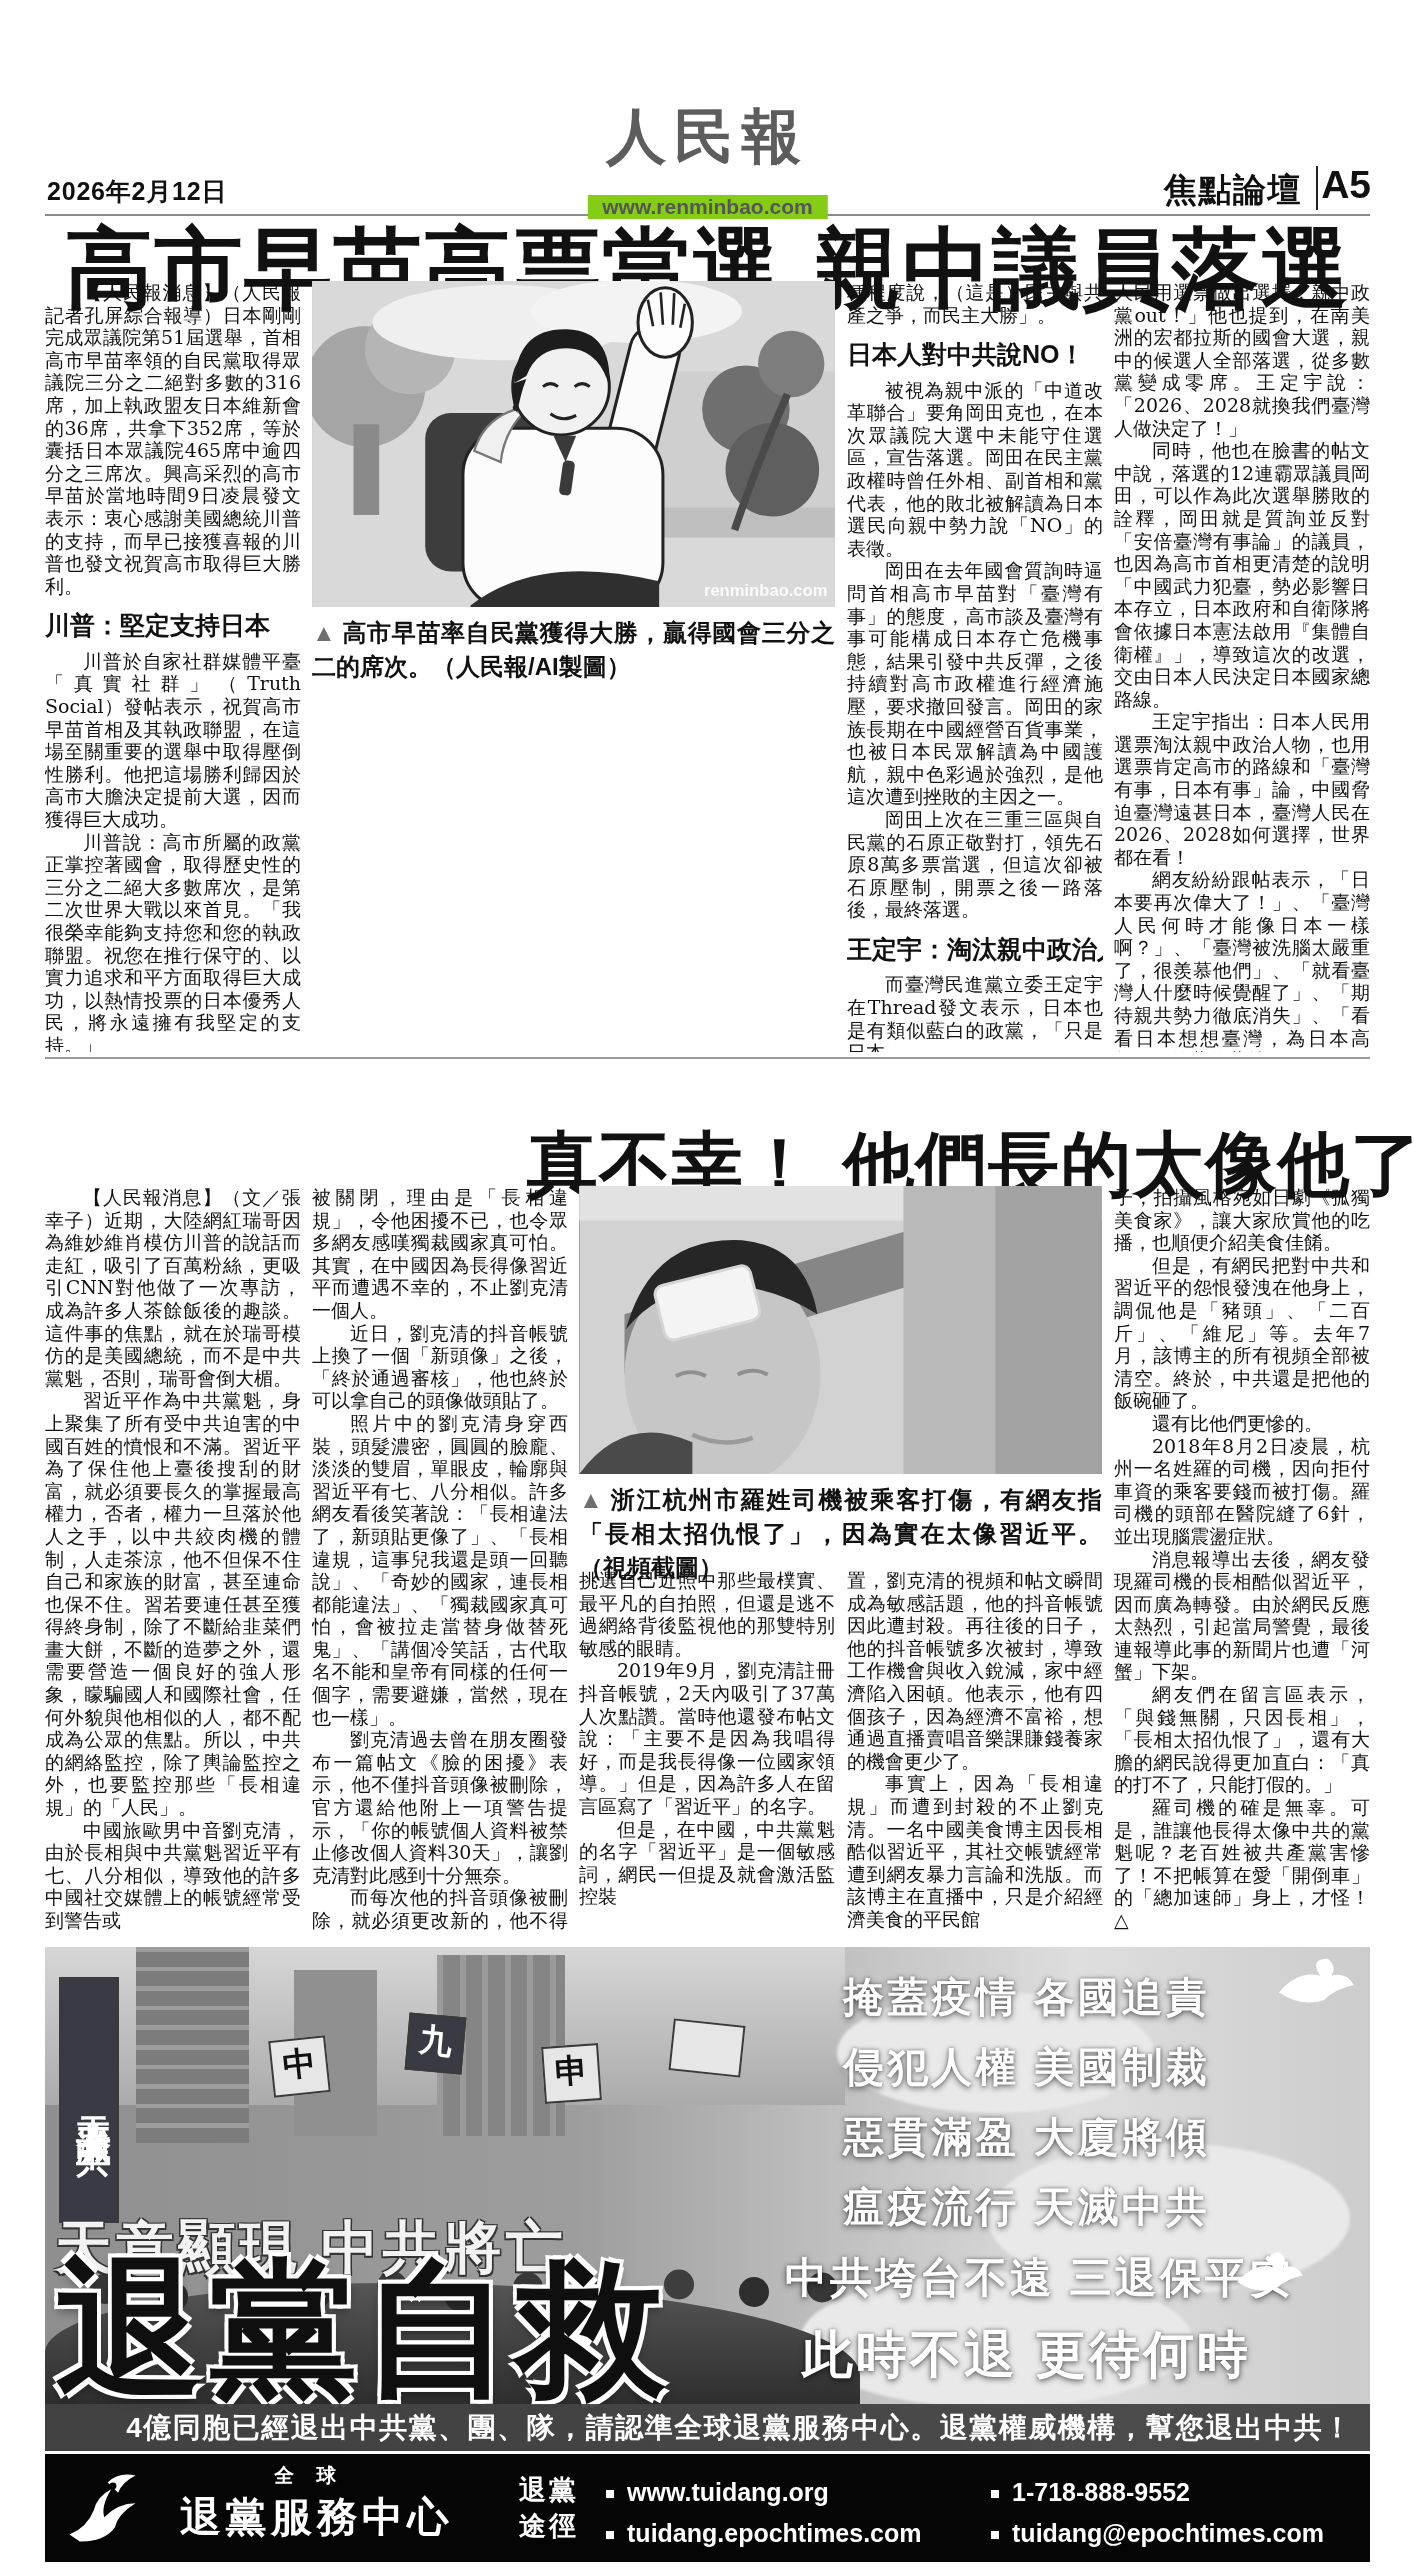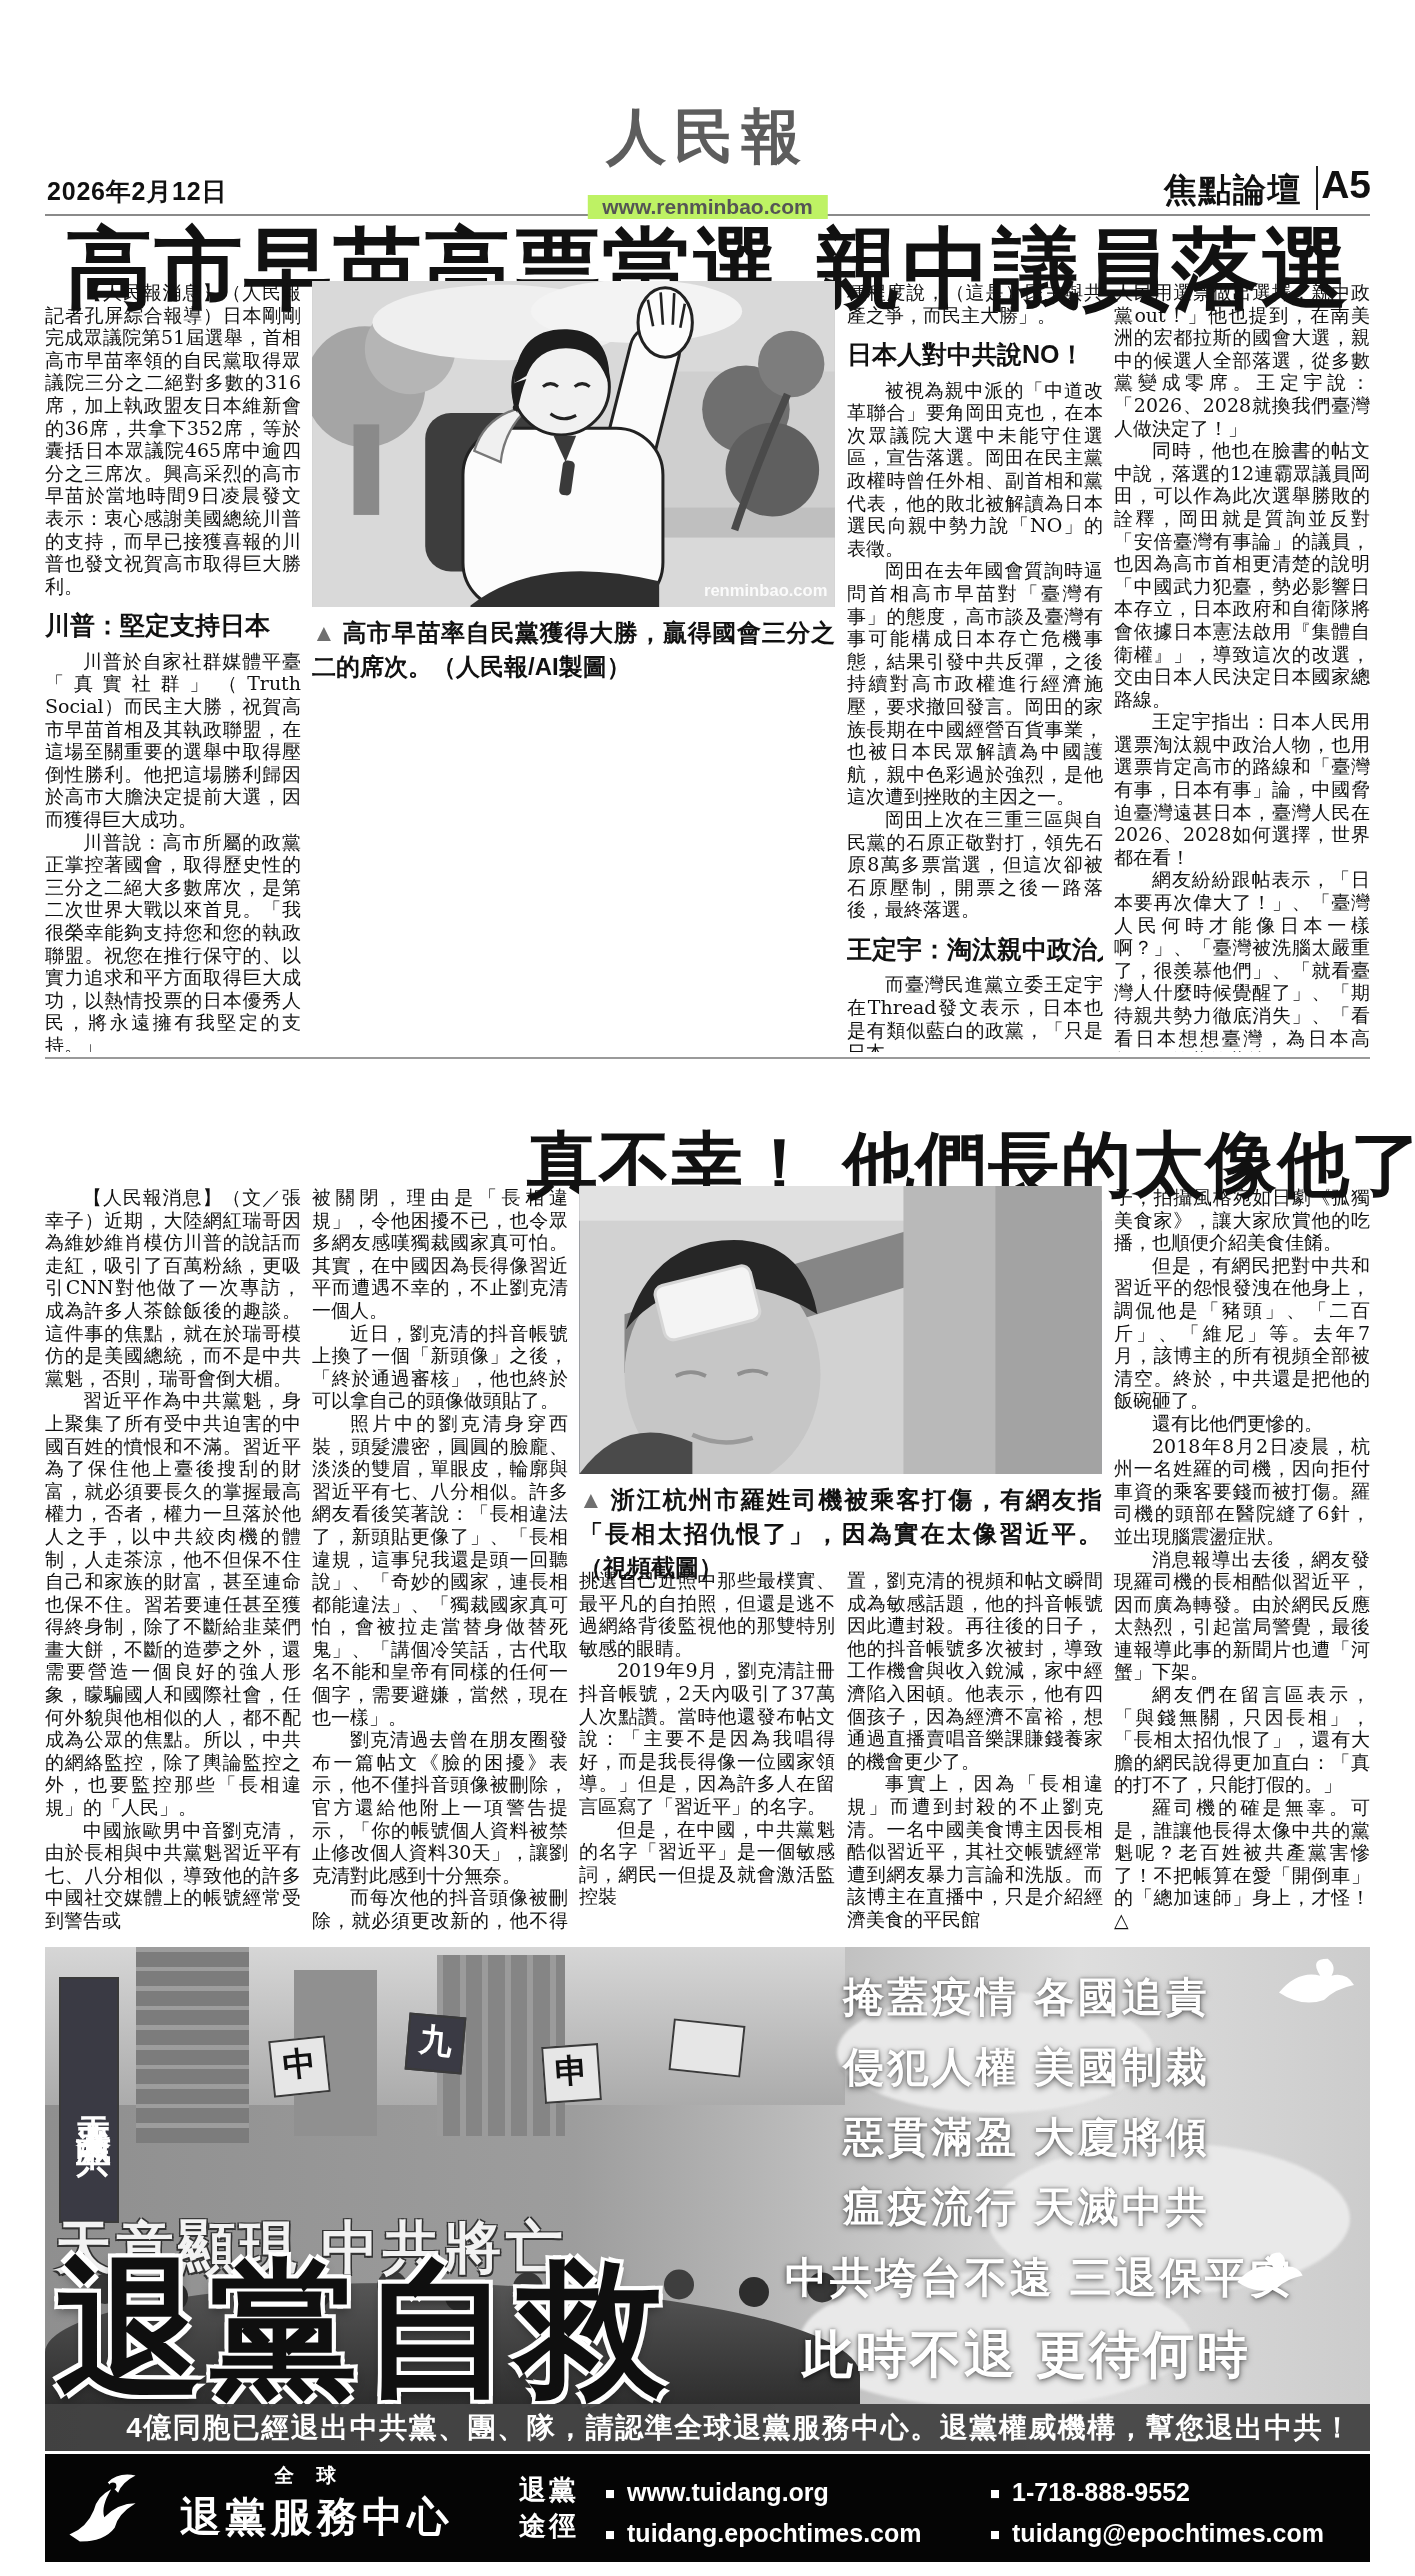--- a/index.html
+++ b/index.html
@@ -6,21 +6,21 @@
   body{width:1415px;height:2576px;position:relative;background:#fff;overflow:hidden;
        font-family:"DejaVu Serif","Liberation Serif",serif;color:#111;}
 
   
   .hdr-rule{position:absolute;left:45px;top:214px;width:1325px;height:1.5px;background:#8a8a8a;}
   .hdr-date{position:absolute;left:47px;top:175px;font-size:25px;font-weight:bold;
             font-family:"Liberation Sans",sans-serif;letter-spacing:0.8px;}
   .masthead{position:absolute;left:0;top:97px;width:100%;text-align:center;font-size:60px;
             font-weight:900;color:#5d5d5d;letter-spacing:7.5px;}
   .hdr-url{position:absolute;left:50%;transform:translateX(-50%);top:195px;font-size:21px;
-           font-weight:bold;color:#555;background:#bef264;padding:0 15px;z-index:3;
+           font-weight:bold;color:#555;background:#84cc16;padding:0 15px;z-index:3;
            font-family:"Liberation Sans",sans-serif;}
   .hdr-section{position:absolute;right:113px;top:168px;font-size:33px;font-weight:900;
                font-family:"Liberation Sans",sans-serif;letter-spacing:1.5px;}
   .hdr-secdiv{position:absolute;right:97px;top:166px;width:2.3px;height:44px;background:#222;}
   .hdr-page{position:absolute;right:44px;top:163px;font-size:39px;font-weight:900;
             font-family:"Liberation Sans",sans-serif;}
 
   
   .headline1{position:absolute;left:22.6px;top:151px;width:1370px;text-align:center;
              font-size:88px;font-weight:900;letter-spacing:1.5px;white-space:nowrap;}
@@ -120,21 +120,21 @@
   <div class="hdr-secdiv"></div>
   <div class="hdr-page">A5</div>
 </div>
 
 <h1 class="headline1">高市早苗高票當選 親中議員落選</h1>
 
 <div class="article" id="article1">
   <div class="col c1">
       <p class="para">【人民報消息】（人民報記者孔屏綜合報導）日本剛剛完成眾議院第51屆選舉，首相高市早苗率領的自民黨取得眾議院三分之二絕對多數的316席，加上執政盟友日本維新會的36席，共拿下352席，等於囊括日本眾議院465席中逾四分之三席次。興高采烈的高市早苗於當地時間9日凌晨發文表示：衷心感謝美國總統川普的支持，而早已接獲喜報的川普也發文祝賀高市取得巨大勝利。</p>
       <h3 class="subhead">川普：堅定支持日本</h3>
-      <p class="para">川普於自家社群媒體平臺「真實社群」（Truth Social）而民主大勝，祝賀高市早苗首相及其執政聯盟，在這場至關重要的選舉中取得壓倒性勝利。他把這場勝利歸因於高市大膽決定提前大選，因而獲得巨大成功。</p>
+      <p class="para">川普於自家社群媒體平臺「真實社群」（Truth Social）發帖表示，祝賀高市早苗首相及其執政聯盟，在這場至關重要的選舉中取得壓倒性勝利。他把這場勝利歸因於高市大膽決定提前大選，因而獲得巨大成功。</p>
       <p class="para">川普說：高市所屬的政黨正掌控著國會，取得歷史性的三分之二絕大多數席次，是第二次世界大戰以來首見。「我很榮幸能夠支持您和您的執政聯盟。祝您在推行保守的、以實力追求和平方面取得巨大成功，以熱情投票的日本優秀人民，將永遠擁有我堅定的支持。」</p>
     </div>
   <div class="col c3">
     <div class="spacer-a1"></div>
   </div>
   <div class="col c4">
       <p class="para noind">種程度說，（這是）民主與共產之爭，而民主大勝」。</p>
       <h3 class="subhead">日本人對中共說NO！</h3>
       <p class="para">被視為親中派的「中道改革聯合」要角岡田克也，在本次眾議院大選中未能守住選區，宣告落選。岡田在民主黨政權時曾任外相、副首相和黨代表，他的敗北被解讀為日本選民向親中勢力說「NO」的表徵。</p>
       <p class="para">岡田在去年國會質詢時逼問首相高市早苗對「臺灣有事」的態度，高市談及臺灣有事可能構成日本存亡危機事態，結果引發中共反彈，之後持續對高市政權進行經濟施壓，要求撤回發言。岡田的家族長期在中國經營百貨事業，也被日本民眾解讀為中國護航，親中色彩過於強烈，是他這次遭到挫敗的主因之一。</p>

